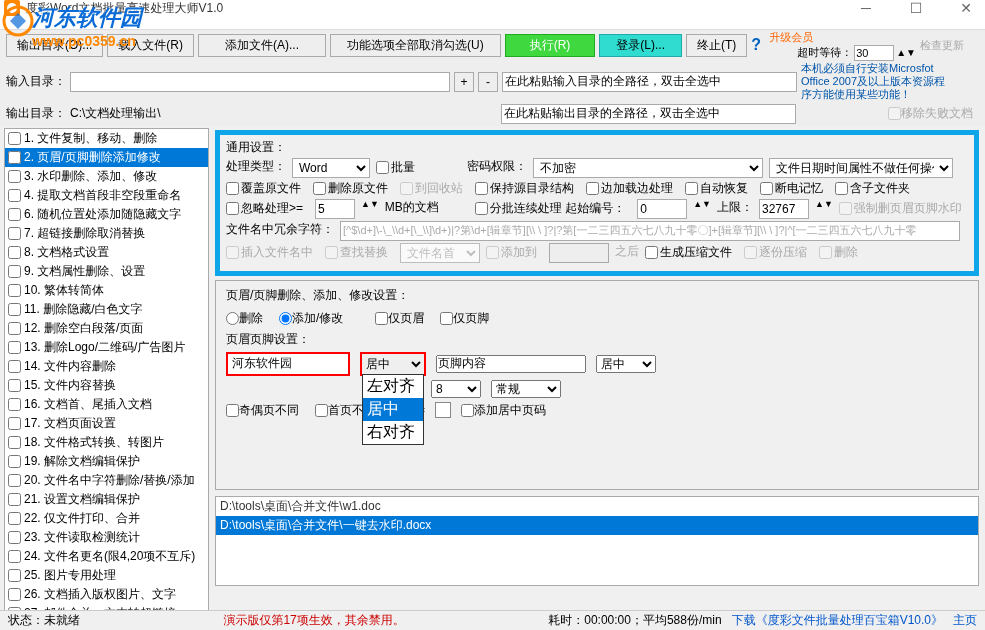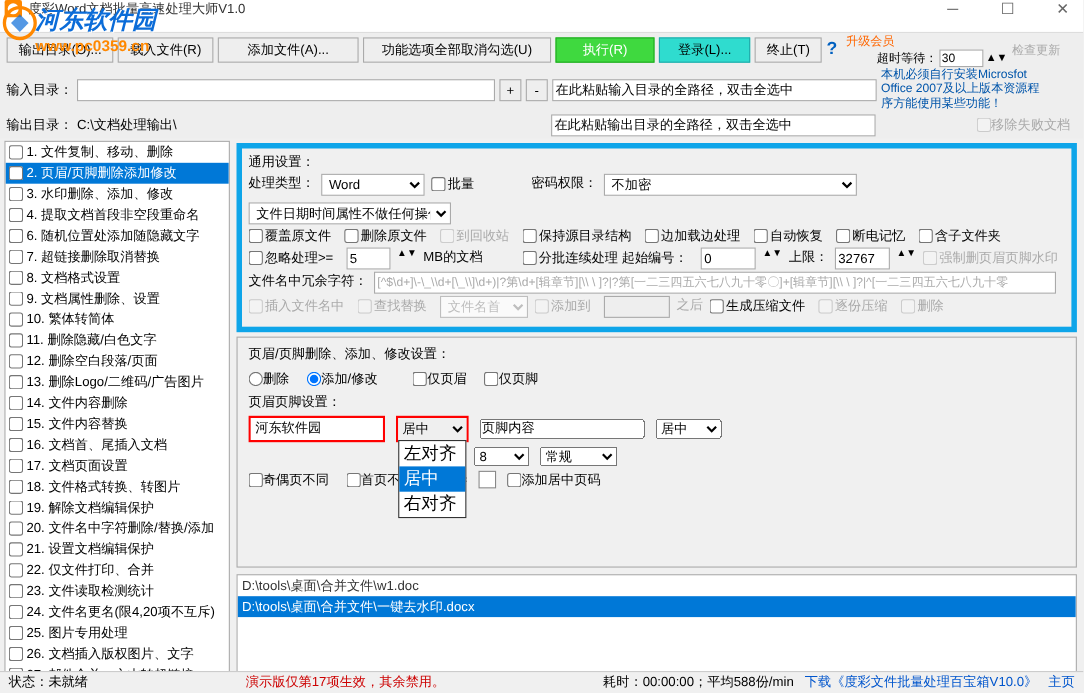--- a/index.html
+++ b/index.html
@@ -238,21 +238,21 @@
         <input type="checkbox" style="">
         <span>27. 邮件合并，文本转超链接</span>
       </div>
     </div>
 
   <div class="rightpanel">
     <fieldset class="general">
       <span>通用设置：</span>
       <div class="row">
         <span>处理类型：</span>
-        <select style="width:94px"><option>Word</option></select>
+        <select style="width:78px"><option>Word</option></select>
         <span class="cb">
             <input type="checkbox" style="">
             <span>批量</span>
           </span>
         <span style="margin-left:40px">密码权限：</span>
         <select style="width:230px"><option>不加密</option></select>
         <select style="width:184px"><option>文件日期时间属性不做任何操作</option></select>
       </div>
       <div class="row">
         <span class="cb">

